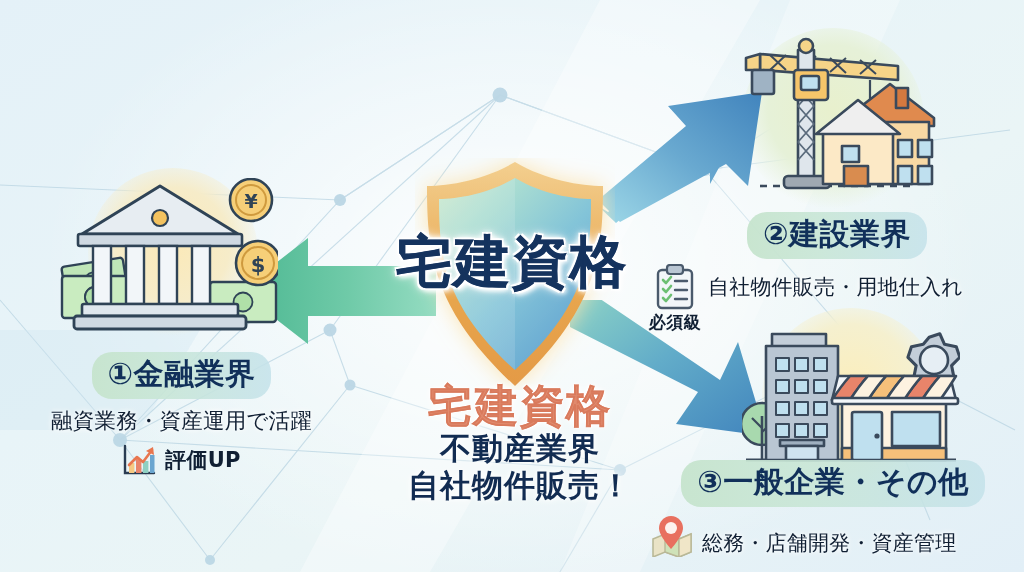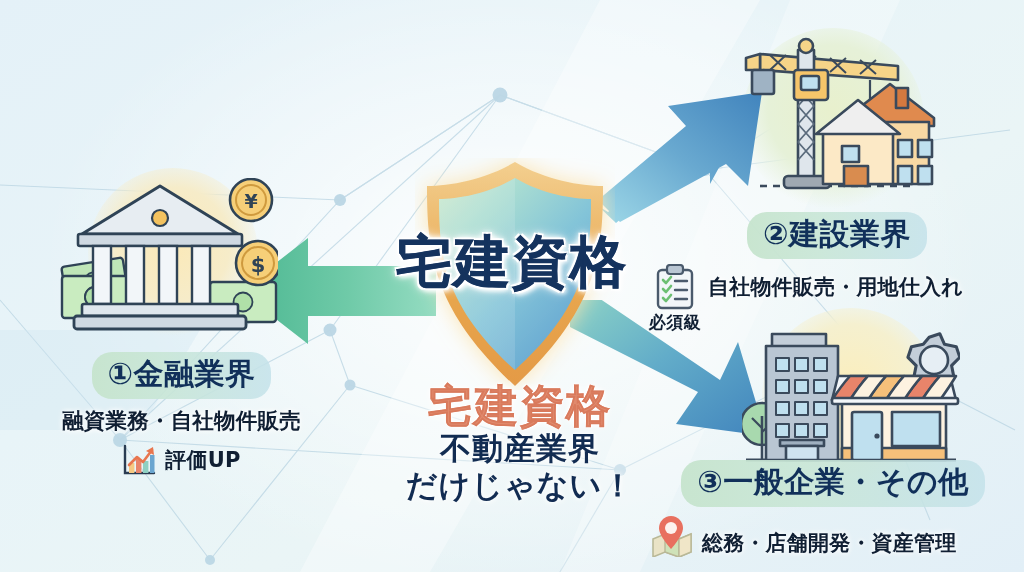--- a/index.html
+++ b/index.html
@@ -49,21 +49,21 @@
 
   
   .pill {
     display:inline-block; position:relative; padding:2px 16px 4px 16px; border-radius:20px;
     background: linear-gradient(90deg, rgba(198,228,205,0.95) 0%, rgba(200,230,214,0.9) 40%, rgba(196,226,234,0.85) 100%);
   }
   .pill-text { position:relative; font-size:30px; font-weight:700; color:#11305a; letter-spacing:0.5px; white-space:nowrap; }
 
   .sect { position:absolute; z-index:7; }
   .sect .desc {
-    font-size:21px; font-weight:700; color:#101f33; letter-spacing:0.2px; white-space:nowrap;
+    font-size:21px; font-weight:400; color:#101f33; letter-spacing:0.2px; white-space:nowrap;
     text-shadow:0 0 4px #fff, 0 0 7px #fff;
   }
   .badge-row { display:flex; align-items:center; gap:9px; }
   .badge-text { font-size:21px; font-weight:700; color:#101f33; letter-spacing:0.3px; white-space:nowrap; }
 
   
   #sect-finance { left:0px; top:352px; width:352px; text-align:center;padding-left:11px; }
   #sect-finance .desc { margin-top:7px; font-size:21.5px; }
   #sect-finance .badge-row { justify-content:center; margin-top:9px; }
 
@@ -338,28 +338,28 @@
         <path d="M100,20 C73,36 42,41 24,41 C24,99 29,148 100,212 C171,148 176,99 176,41 C158,41 127,36 100,20 Z" fill="url(#shFill)"></path>
         <path d="M100,20 C73,36 42,41 24,41 C24,99 29,148 100,212 Z" fill="#ffffff" opacity="0.13"></path>
       </g>
     </svg>
   </div>
   <div id="shield-title">宅建資格</div>
 
   <div id="center-bottom">
     <div id="cb-main">宅建資格</div>
     <div id="cb-sub1">不動産業界</div>
-    <div id="cb-sub2">だけじゃない！</div>
+    <div id="cb-sub2">自社物件販売！</div>
   </div>
 
   <div class="sect" id="sect-finance">
     <div class="pill">
       <span class="pill-text"><span class="circnum">①</span><span>金融業界</span></span>
     </div>
-    <div class="desc">融資業務・自社物件販売</div>
+    <div class="desc">融資業務・資産運用で活躍</div>
     <div class="badge-row">
       <svg width="34" height="32" viewBox="0 0 34 32">
         <g stroke="#2a3c52" stroke-width="2.4" fill="none" stroke-linecap="round">
           <path d="M3,2 L3,29 L32,29"></path>
         </g>
         <rect x="7" y="19" width="5.4" height="10" fill="#f6c982"></rect>
         <rect x="14" y="15" width="5.4" height="14" fill="#e8846a"></rect>
         <rect x="21" y="17" width="5.4" height="12" fill="#8fd0c2"></rect>
         <rect x="28" y="11" width="4.5" height="18" fill="#6ba6d0"></rect>
         <path d="M7,21 L15,13 L21,18 L30,6" stroke="#e8764f" stroke-width="2.6" fill="none" stroke-linecap="round" stroke-linejoin="round"></path>

